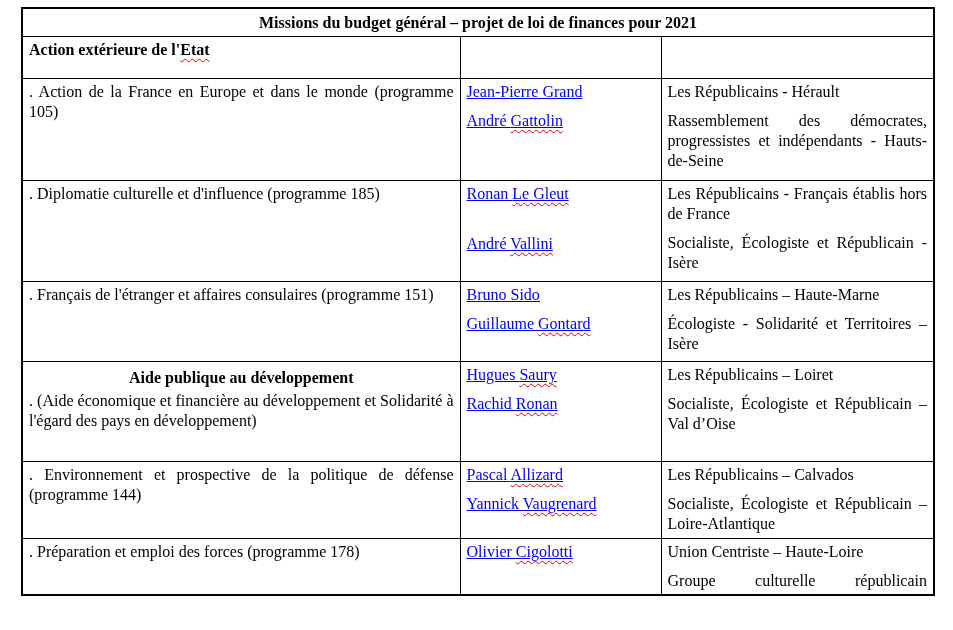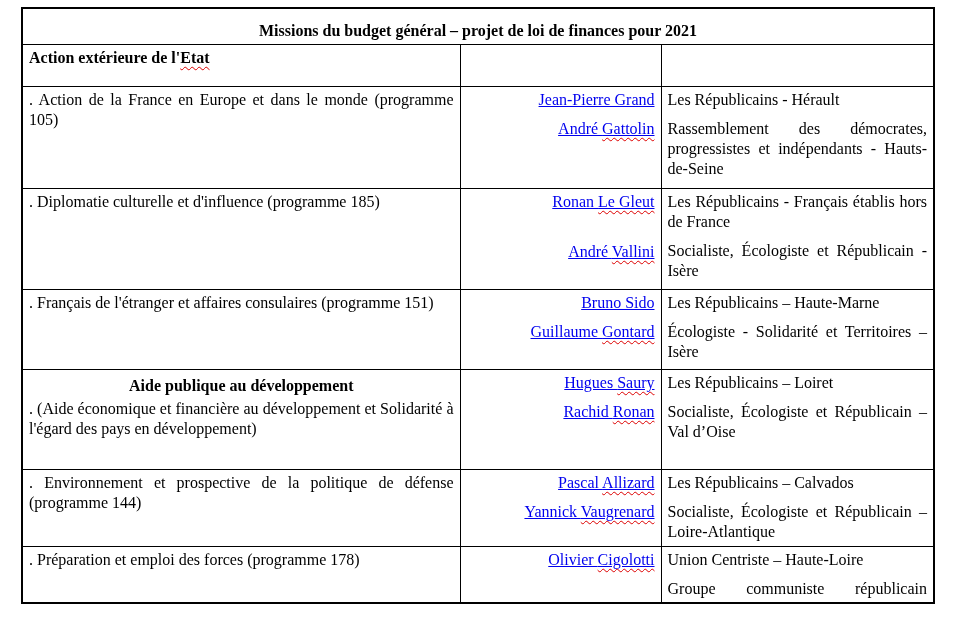--- a/index.html
+++ b/index.html
@@ -17,26 +17,26 @@
   }
   col.c1 { width:438px; } col.c2 { width:201px; } col.c3 { width:273px; }
   td {
     border:1px solid #000; vertical-align:top; padding:3px 6px; overflow:hidden;
   }
   tr.rh28 { height:28px; } tr.rh29 { height:42px; } tr.rh102 { height:102px; }
   tr.rh101 { height:101px; } tr.rh80 { height:80px; } tr.rh100 { height:100px; }
   tr.rh77 { height:77px; } tr.rh52 { height:52px; }
   p { margin:0 0 9px 0; text-align:justify; }
   p:last-child { margin-bottom:0; }
-  td.title-cell { text-align:center; font-weight:bold; padding-top:12px; }
+  td.title-cell { text-align:center; font-weight:bold; padding-top:4px; }
   td.title-cell p { text-align:center; margin:0; }
   td.section-cell { font-weight:bold; }
   td.section-cell p { text-align:left; margin:0; }
   p.section-label { font-weight:bold; text-align:center; margin:3px; }
-  p.rap { text-align:right; margin-bottom:9px; }
+  p.rap { text-align:left; margin-bottom:9px; }
   p.rap.mt30 { margin-top:30px; }
   td.pad-top { }
   p.j-last { text-align-last:justify; }
   a.raplink { color:var(--link-color); text-decoration:underline; cursor:pointer; }
   .sq {
     text-decoration-line:underline;
     text-decoration-style:wavy;
     text-decoration-color:var(--squiggle-color);
     text-decoration-thickness:1px;
     text-underline-offset:3px;
@@ -141,17 +141,17 @@
 
   <tr class="rh52">
     <td>
       <p style="text-align:left">. Préparation et emploi des forces (programme 178)</p>
     </td>
     <td>
       <p class="rap"><a class="raplink" href="#"><span>Olivier </span><span class="sq">Cigolotti</span></a></p>
     </td>
     <td>
       <p>Union Centriste – Haute-Loire</p>
-      <p class="j-last">Groupe communiste républicain</p>
+      <p class="j-last">Groupe culturelle républicain</p>
     </td>
   </tr>
 </tbody>
   </table>
 
 </body></html>

